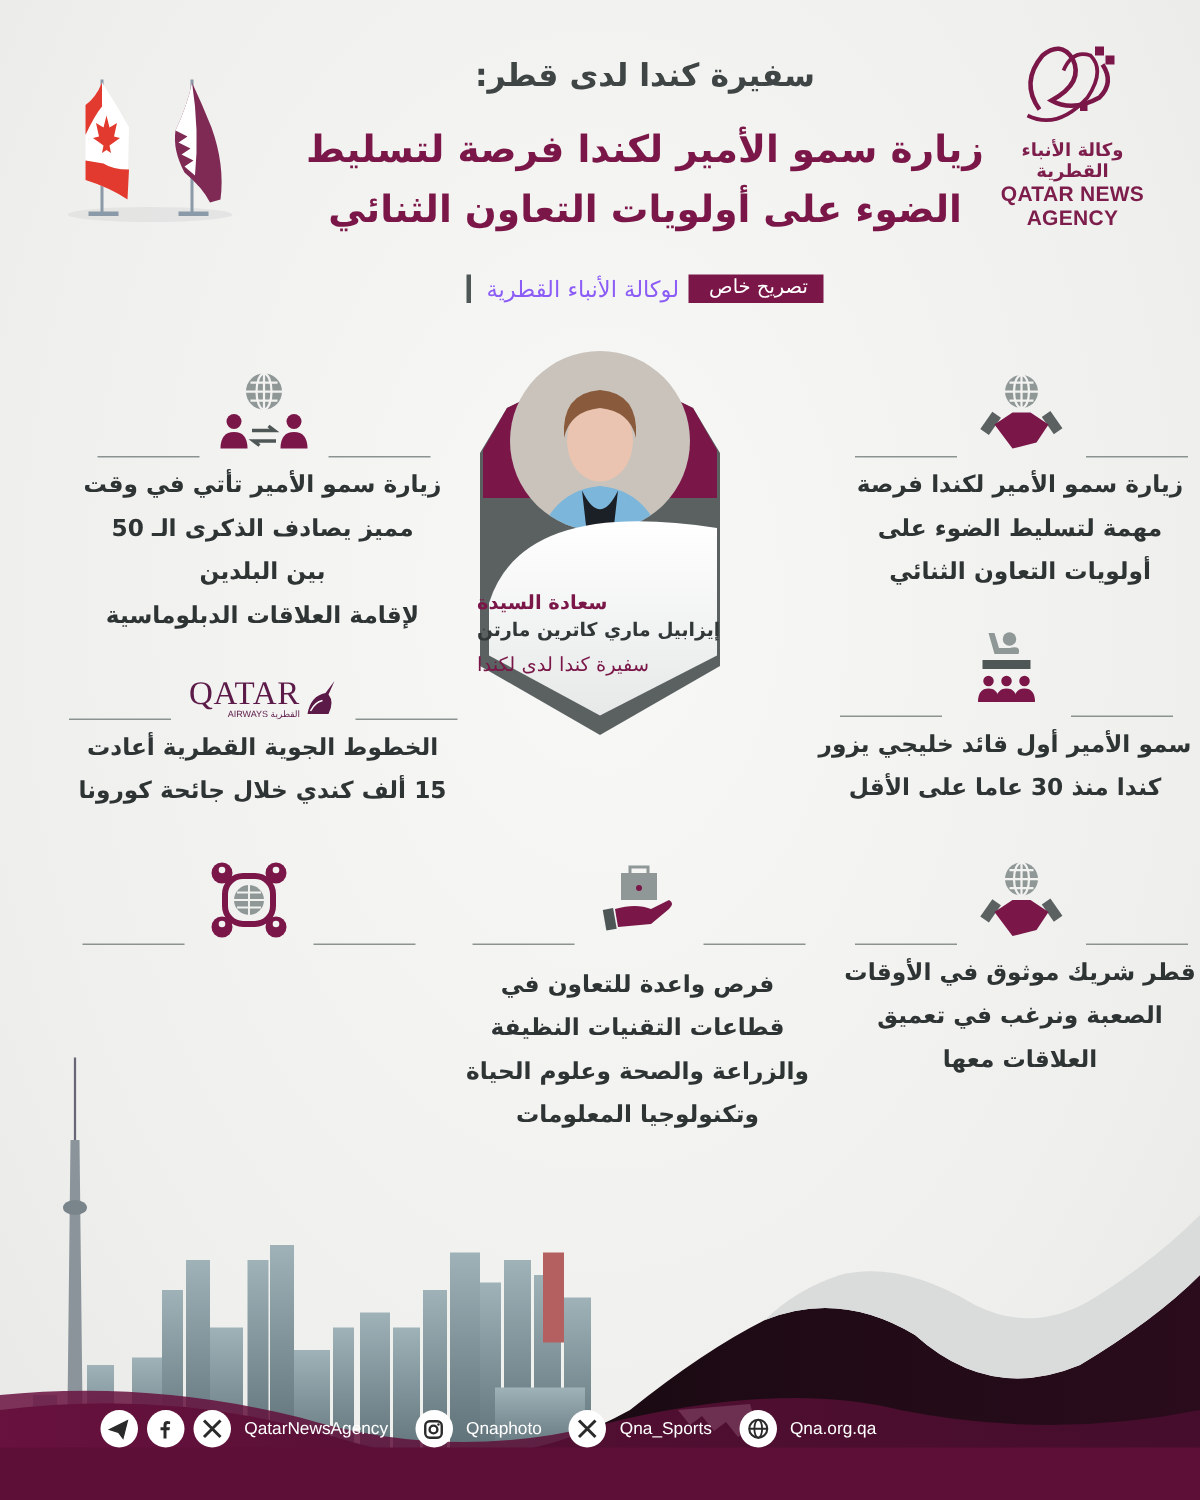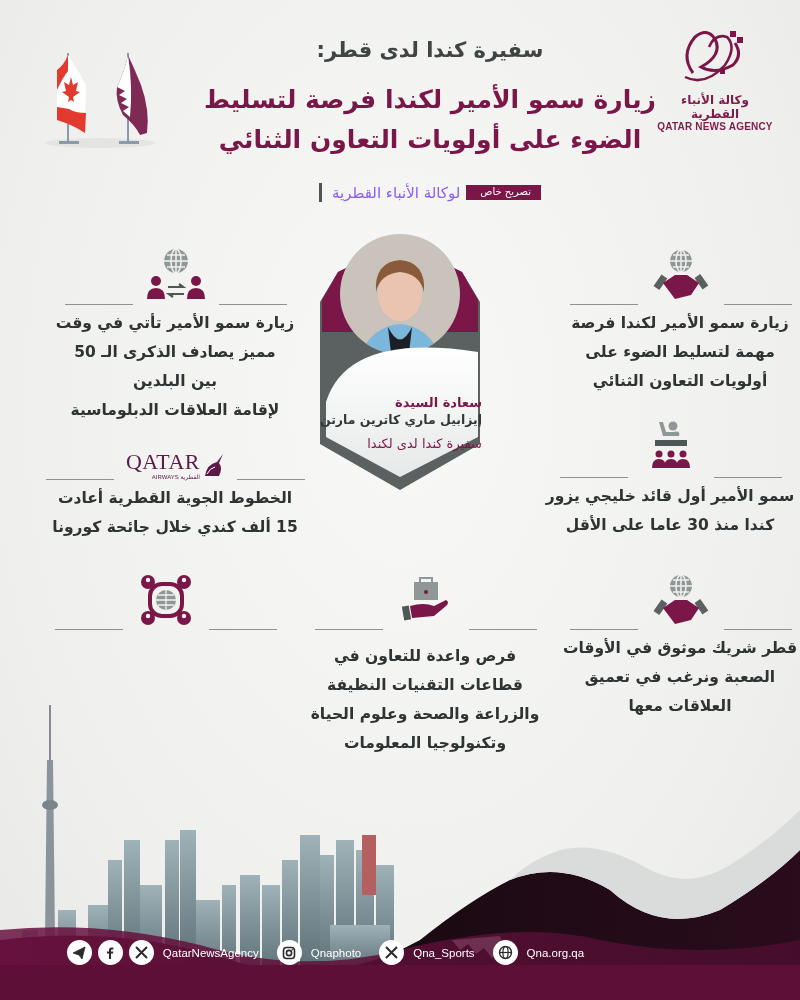--- a/index.html
+++ b/index.html
@@ -10,35 +10,35 @@
     font-family: "DejaVu Sans", sans-serif;
     color: #2f3434;
   }
   .abs { position: absolute; }
   .rtl { direction: rtl; }
 
   
   .flags { left: 45px; top: 25px; width: 110px; height: 125px; }
   .logo { left: 655px; top: 25px; width: 120px; height: 90px; text-align: center; }
   .logo-ar { font-size: 12px; color: #7d1d4b; font-weight: bold; margin-top: 2px; }
-  .logo-en { font-size: 10px; color: #7d1d4b; font-weight: bold; letter-spacing: 0.2px; font-family: "Liberation Sans", sans-serif; }
+  .logo-en { font-size: 14px; color: #7d1d4b; font-weight: bold; letter-spacing: 0.2px; font-family: "Liberation Sans", sans-serif; }
 
   .subtitle { top: 38px; left: 0; width: 800px; text-align: center; font-size: 21px; font-weight: bold; color: #3e4544; padding-left: 60px; }
   .title-line { left: 0; width: 800px; text-align: center; font-size: 25px; font-weight: bold; color: #7a1748; padding-left: 60px; }
   .t1 { top: 85px; }
   .t2 { top: 125px; }
 
   .special { top: 183px; left: 0; width: 800px; display: flex; justify-content: center; align-items: center; gap: 6px; padding-left: 60px; }
-  .special-tag { background: #7a1748; color: #fff; font-size: 10px; padding: 1px 10px 3px 14px; }
+  .special-tag { background: #7a1748; color: #fff; font-size: 13px; padding: 1px 10px 3px 14px; }
   .special-text { font-size: 15px; color: #8b5cf6; }
   .special-bar { width: 3px; height: 19px; background: #4f5756; margin-right: 4px; }
 
   
   .card { left: 318px; top: 232px; width: 164px; height: 260px; }
-  .card-text { left: 318px; top: 395px; width: 164px; text-align: right; }
+  .card-text { left: 318px; top: 395px; width: 164px; text-align: left; }
   .card-hon { font-size: 13px; font-weight: bold; color: #7a1748; }
   .card-name { font-size: 12.5px; font-weight: bold; color: #323838; margin-top: 2px; }
   .card-role { font-size: 13px; color: #7a1748; margin-top: 9px; }
 
   
   .block { text-align: center; }
   .divider-row { display: flex; align-items: flex-end; justify-content: center; gap: 12px; height: 60px; margin-left: 41px; }
   .divider { height: 1.5px; background: #8b9391; width: 68px; }
   .icon-box { width: 62px; height: 60px; display: flex; align-items: center; justify-content: center; }
   .block-text { font-size: 15.5px; font-weight: bold; color: #2e3333; line-height: 29px; margin-top: 4px; padding-left: 40px; }

